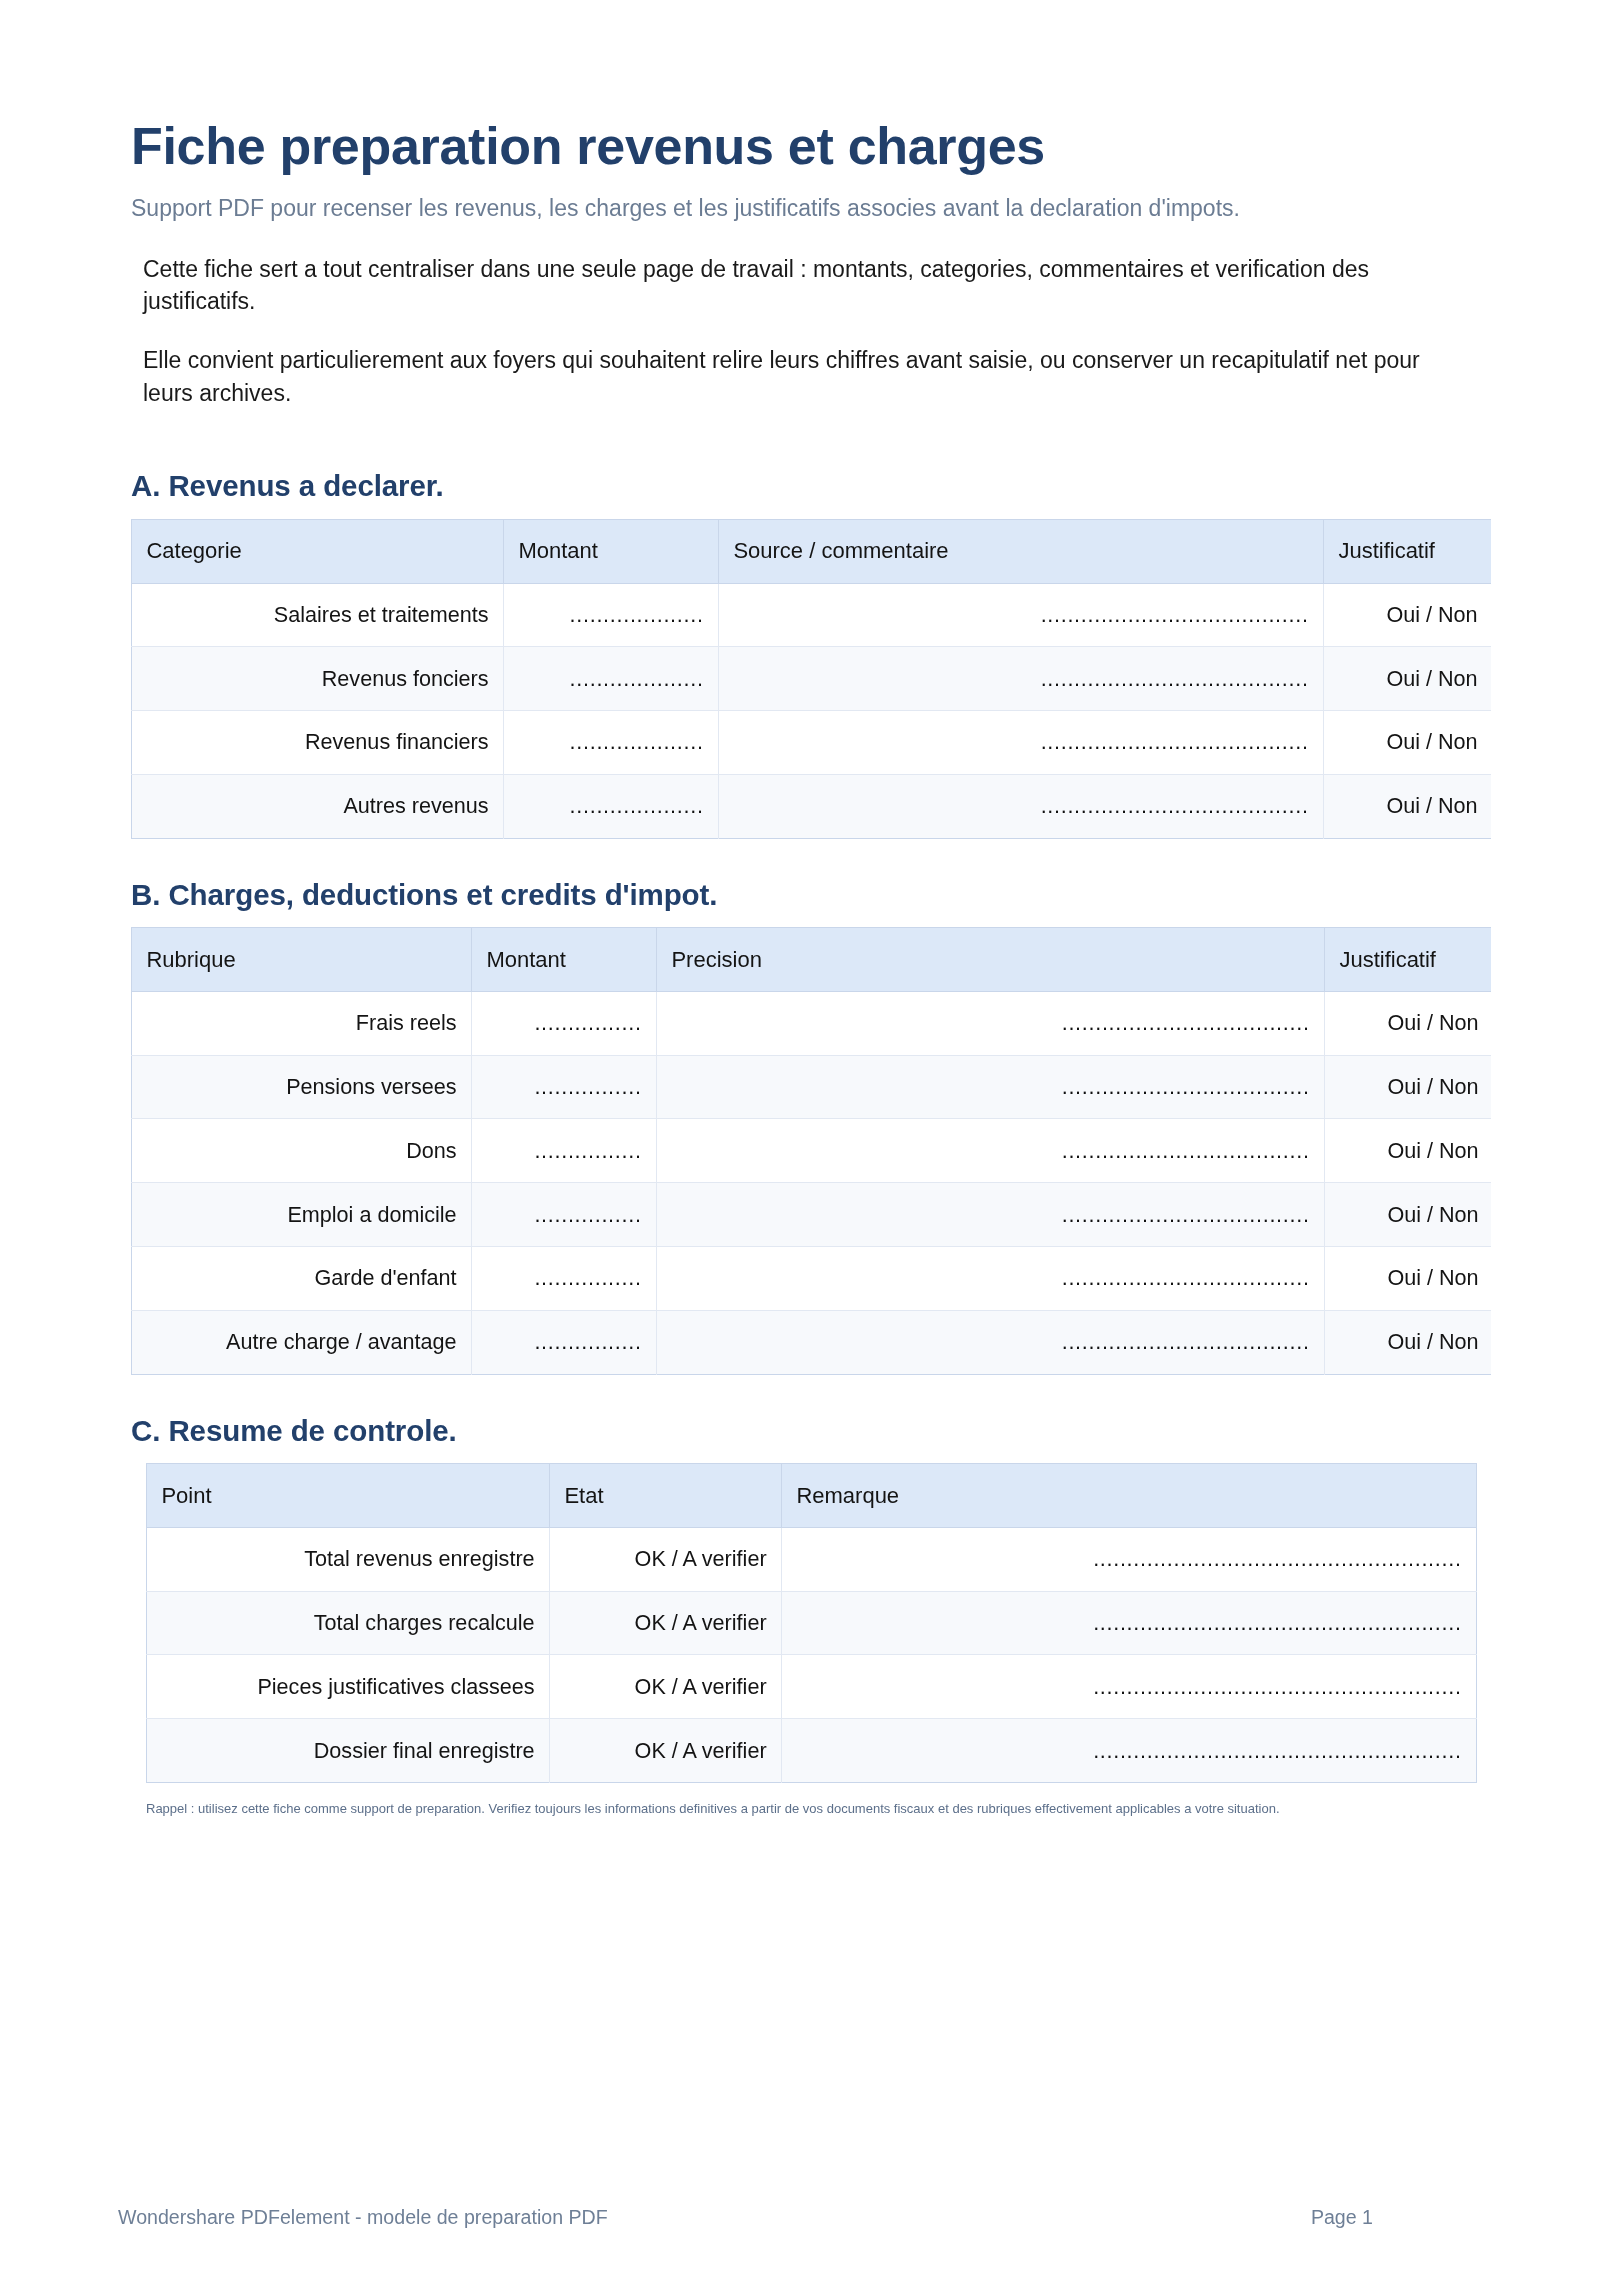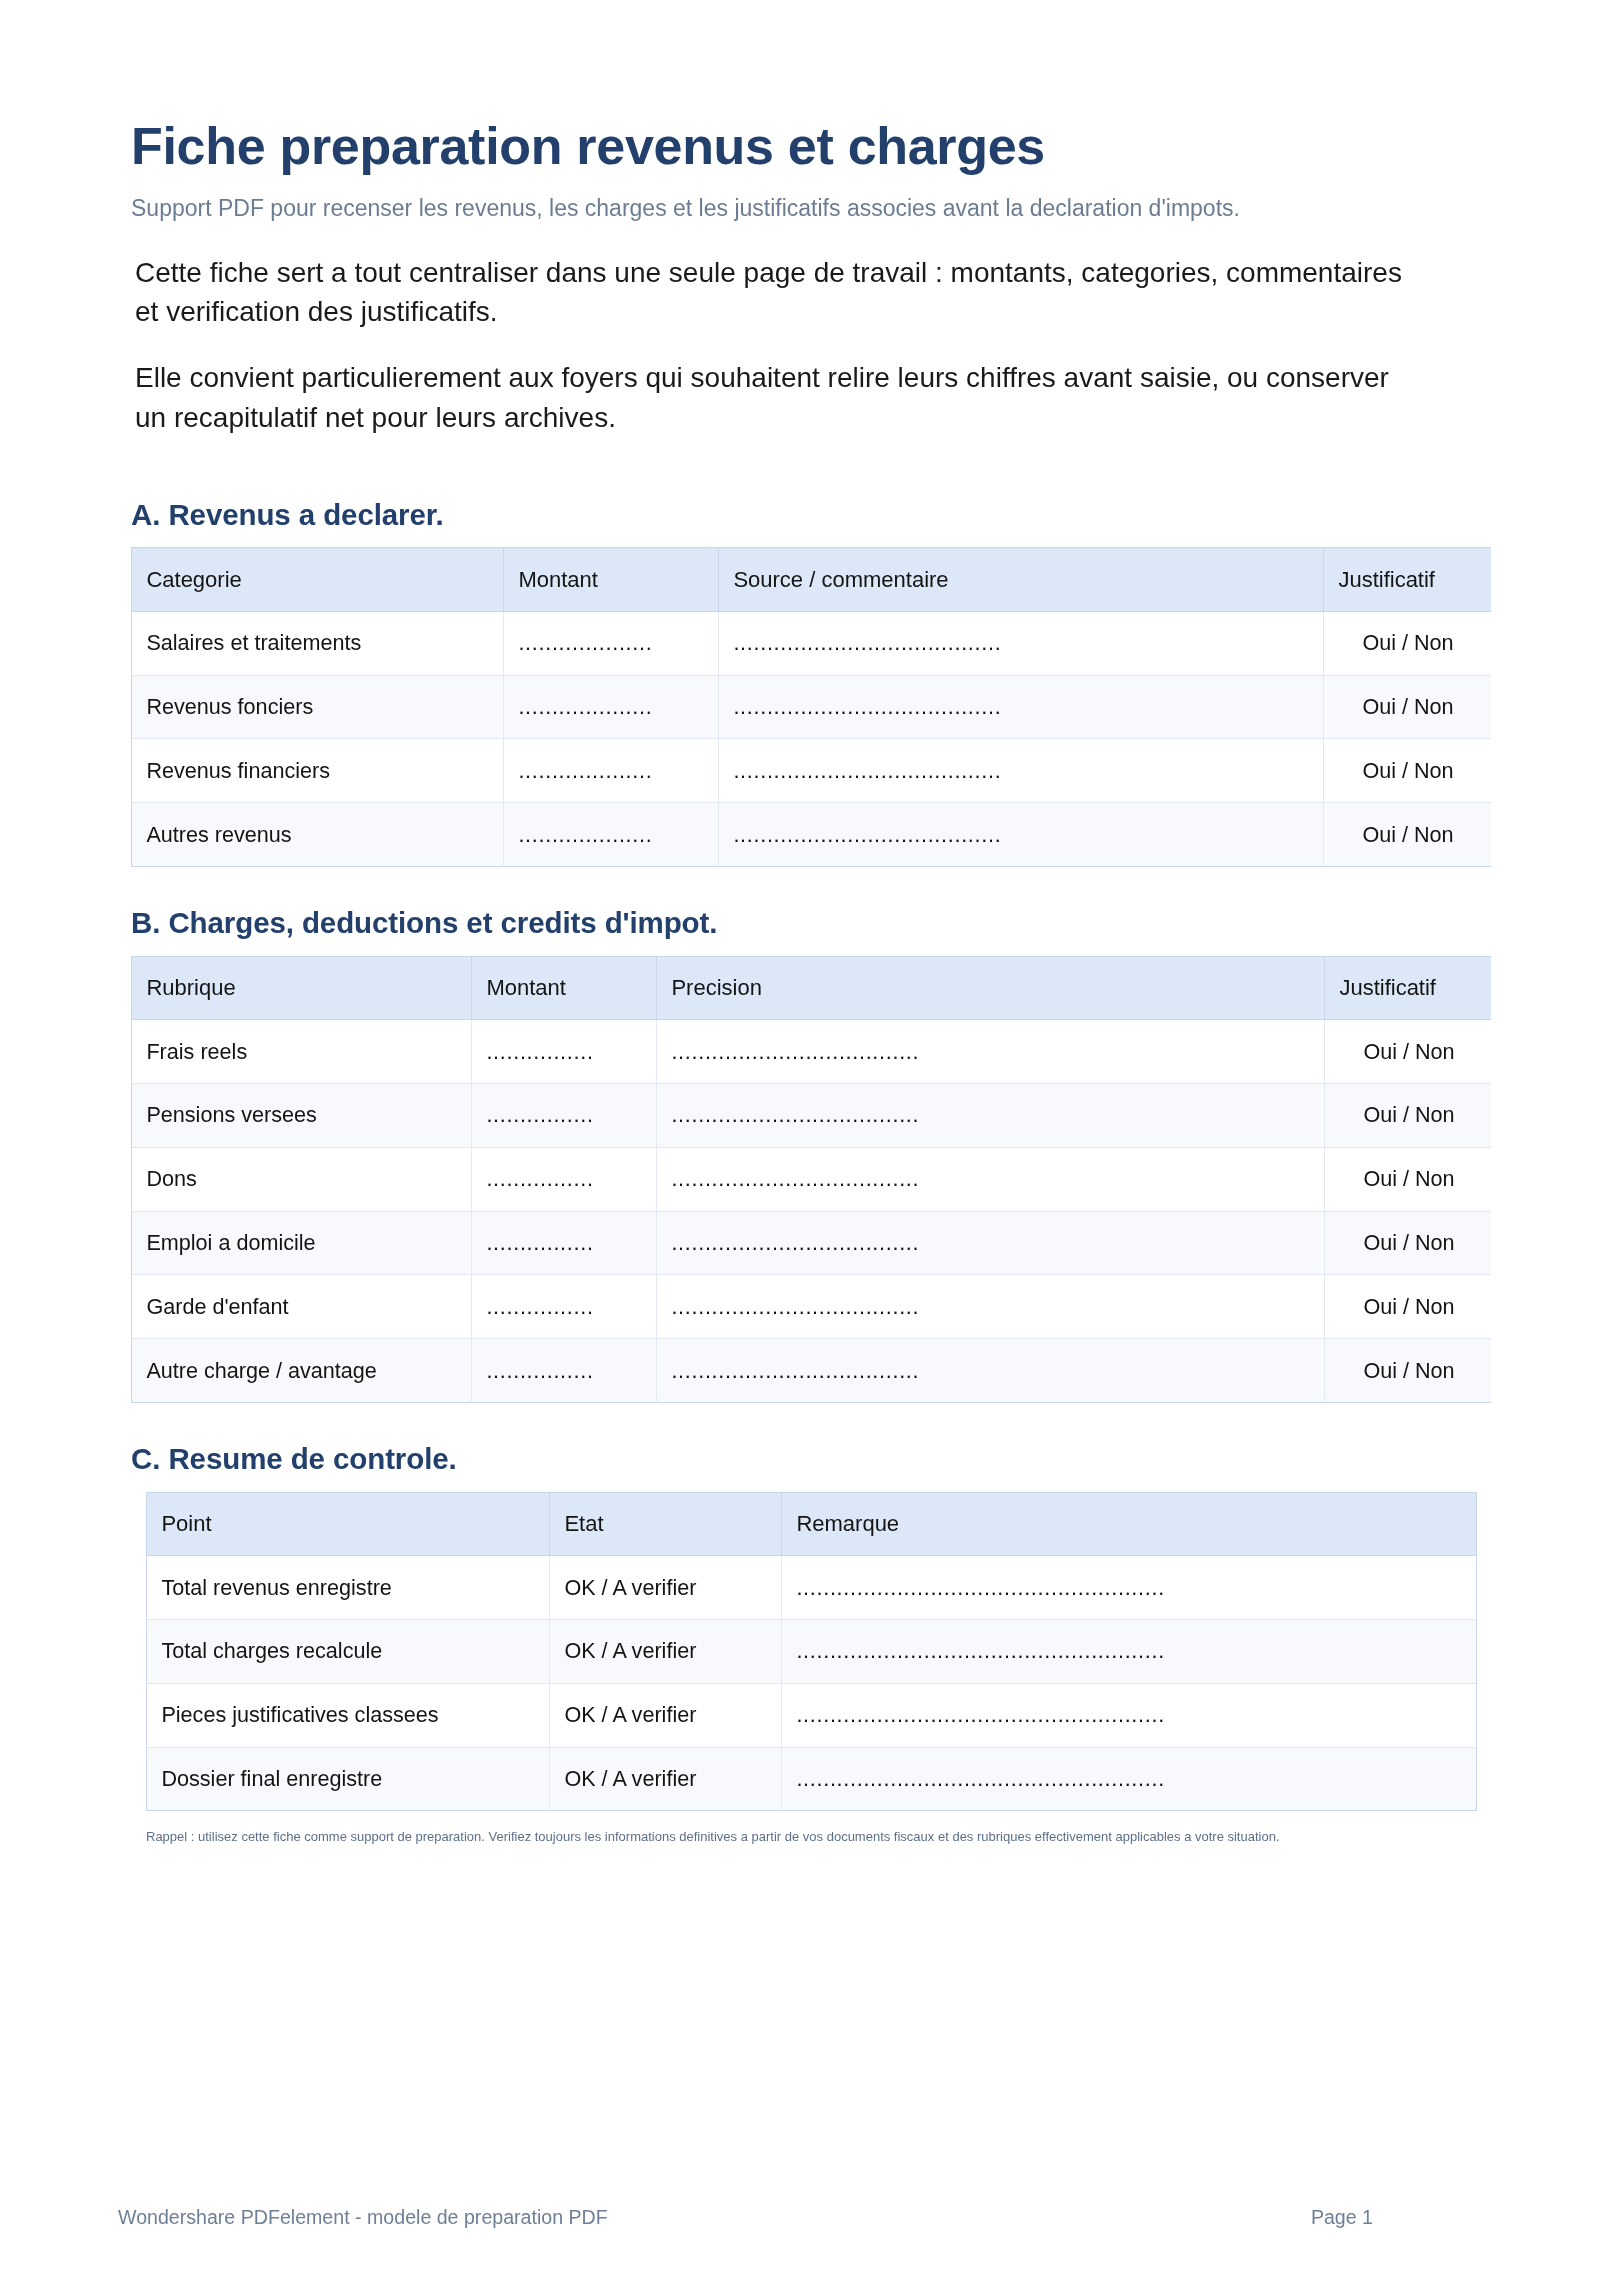--- a/index.html
+++ b/index.html
@@ -36,24 +36,24 @@
     margin: 0 0 18.3px 0;
   }
   .doc-subtitle {
     font-size: 23px;
     color: #6B7C93;
     line-height: 1.42;
     margin: 0 0 27.5px 0;
     max-width: 1270px;
   }
   .intro-para {
-    font-size: 28px;
+    font-size: 23px;
     color: #1a1a1a;
     line-height: 1.42;
-    margin: 0 0 26px 4px;
+    margin: 0 0 26px 12px;
     max-width: 1283px;
   }
   .intro-para.last { margin-bottom: 0; }
 
   
   .section-heading {
     font-size: 29.5px;
     font-weight: bold;
     color: #22406B;
     margin: 39px 0 15.7px 0;
@@ -81,20 +81,21 @@
     font-size: 22px;
   }
   table.doc-table th:last-child { border-right: none; margin-top: 8px; }
   table.doc-table td {
     vertical-align: middle;
     padding: 14.4px 14.4px;
     border-right: 0.7px solid #E2E8F2;
     border-bottom: 0.7px solid #E2E8F2;
     background: #ffffff;
     height: 34px;
+    text-align: right;
   }
   table.doc-table td:last-child { border-right: none; }
   table.doc-table tbody tr:nth-child(even) td { background: #F7F9FC; }
   table.doc-table tbody tr:last-child td { border-bottom: none; }
 
   .dots {
     color: #111111;
     letter-spacing: 0.7px;
     white-space: nowrap;
     display: inline-block;

